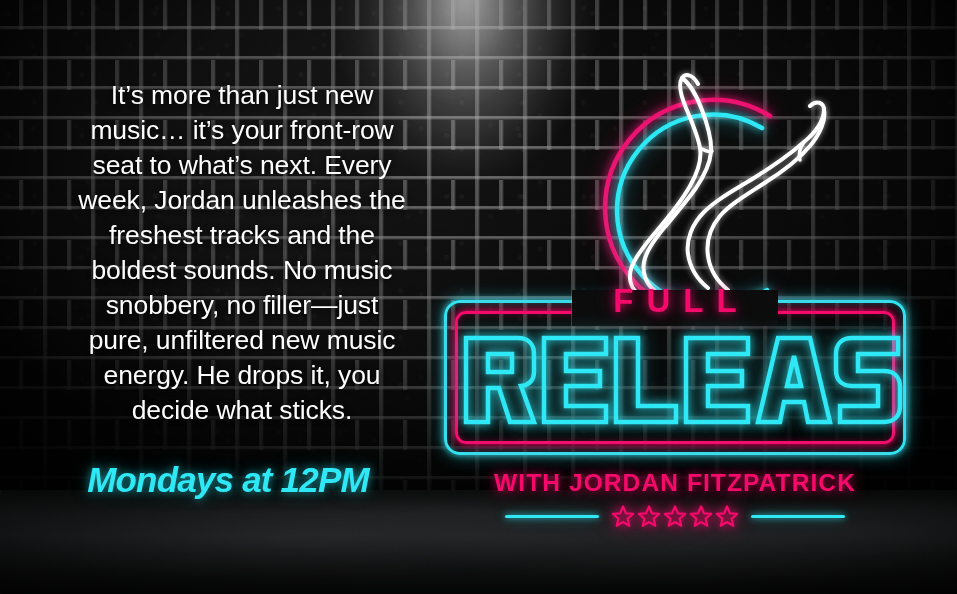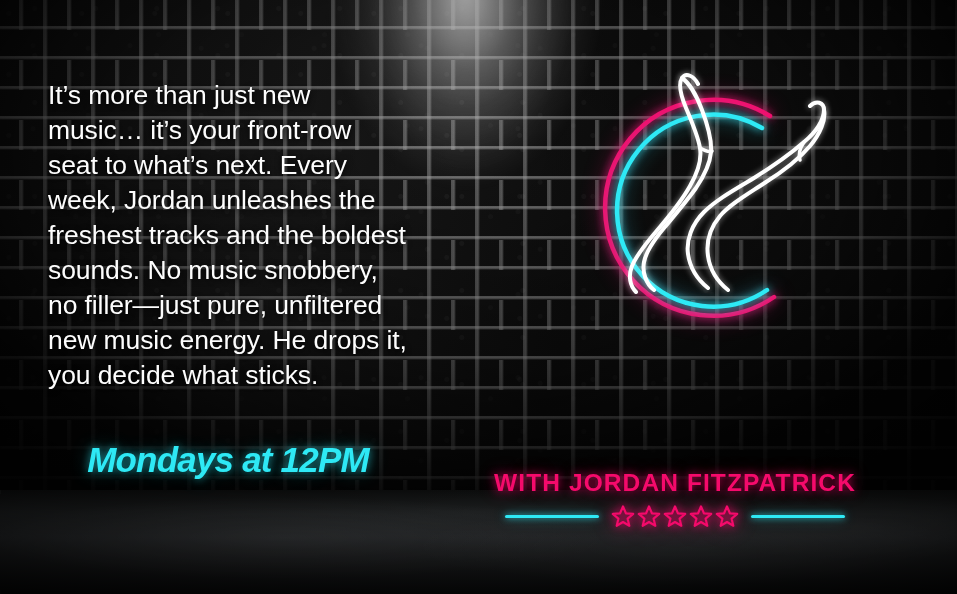--- a/index.html
+++ b/index.html
@@ -147,34 +147,36 @@
     position: absolute; inset: 0;
     background: radial-gradient(ellipse 80% 120% at 50% 20%,
       rgba(0,0,0,0) 0%, rgba(0,0,0,0.45) 60%, rgba(0,0,0,0.9) 100%);
   }
 
   
   .copy-block {
     position: absolute;
     left: 48px; top: 78px;
     width: 360px;
+    text-align: center;
+    padding-left: 28px;
   }
   .body-copy {
     color: #fdfdfd;
     font-family: "Liberation Sans", sans-serif;
     font-size: 26.5px;
     line-height: 35px;
     font-weight: 400;
     letter-spacing: -0.1px;
     text-shadow: 0 1px 6px rgba(0,0,0,.9);
   }
 
   .schedule {
     position: absolute;
-    left: 48px; top: 440px;
+    left: 48px; top: 460px;
     width: 360px;
     text-align: center;
     font-family: "Liberation Sans", sans-serif;
     font-weight: 700;
     font-style: italic;
     font-size: 35px;
     letter-spacing: -0.8px;
     color: #2ee9f5;
     text-shadow:
       0 0 8px rgba(46,233,245,.55),
@@ -340,20 +342,55 @@
                  C 240 108 222 120 206 130 C 186 142 168 152 156 164
                  C 144 176 138 192 140 206 C 142 220 150 232 160 240" stroke="#ffffff" stroke-width="4" fill="none" stroke-linecap="round" stroke-linejoin="round" class="glow-white"></path>
         <path d="M276 62 C 278 72 272 86 262 98 C 250 112 234 124 218 134
                  C 200 146 182 156 172 168 C 162 180 158 194 160 208
                  C 162 222 170 234 180 242" stroke="#ffffff" stroke-width="4" fill="none" stroke-linecap="round" stroke-linejoin="round" class="glow-white"></path>
 
         <path d="M256 94 C 252 100 250 106 252 112" stroke="#ffffff" stroke-width="3.5" fill="none" stroke-linecap="round" class="glow-white"></path>
       </svg>
     </div>
 
+    <div class="sign">
+      <div class="frame-outer"></div>
+      <div class="frame-inner"></div>
+      <div class="notch-mask"></div>
+
+      <div class="full-word">FULL</div>
+
+      <div class="release-word">
+        <svg width="462" height="104" viewBox="0 0 462 104" fill="none" class="glow-cyan">
+          <g stroke="#2ee9f5" stroke-width="4.5" fill="none" stroke-linejoin="miter">
+
+            <path d="M22 10 H74 C84 10 90 16 90 26 V44 C90 52 85 57 77 58 L90 94
+                     H66 L55 60 H44 V94 H22 Z M44 26 V44 H68 V26 Z"></path>
+
+            <path d="M100 10 H162 V26 H122 V43 H156 V58 H122 V78 H162 V94 H100 Z"></path>
+
+            <path d="M172 10 H194 V78 H232 V94 H172 Z"></path>
+
+            <path d="M242 10 H304 V26 H264 V43 H298 V58 H264 V78 H304 V94 H242 Z"></path>
+
+            <path d="M314 94 L334 10 H366 L386 94 H364 L360 74 H340 L336 94 Z
+                     M343 58 H357 L350 28 Z"></path>
+
+            <path d="M454 26 H414 V43 H440 C450 43 456 49 456 59 V78
+                     C456 88 450 94 440 94 H396 V78 H434 V58 H408
+                     C398 58 392 52 392 42 V26 C392 16 398 10 408 10 H454 Z"></path>
+
+            <path d="M0 0"></path>
+          </g>
+          <g stroke="#2ee9f5" stroke-width="4.5" fill="none">
+            
+          </g>
+        </svg>
+      </div>
+    </div>
 
     <div class="host-line">WITH JORDAN FITZPATRICK</div>
 
     <div class="stars-row">
       <div class="rule"></div>
       <div class="stars">
         <svg width="24" height="24" viewBox="0 0 24 24" class="glow-pink">
             <path d="M12 2.5 L14.9 9.3 L22.2 9.9 L16.6 14.7 L18.3 21.8 L12 18 L5.7 21.8 L7.4 14.7 L1.8 9.9 L9.1 9.3 Z" stroke="#f50a6b" stroke-width="2.2" fill="none" stroke-linejoin="round"></path>
           </svg>
         <svg width="24" height="24" viewBox="0 0 24 24" class="glow-pink">

